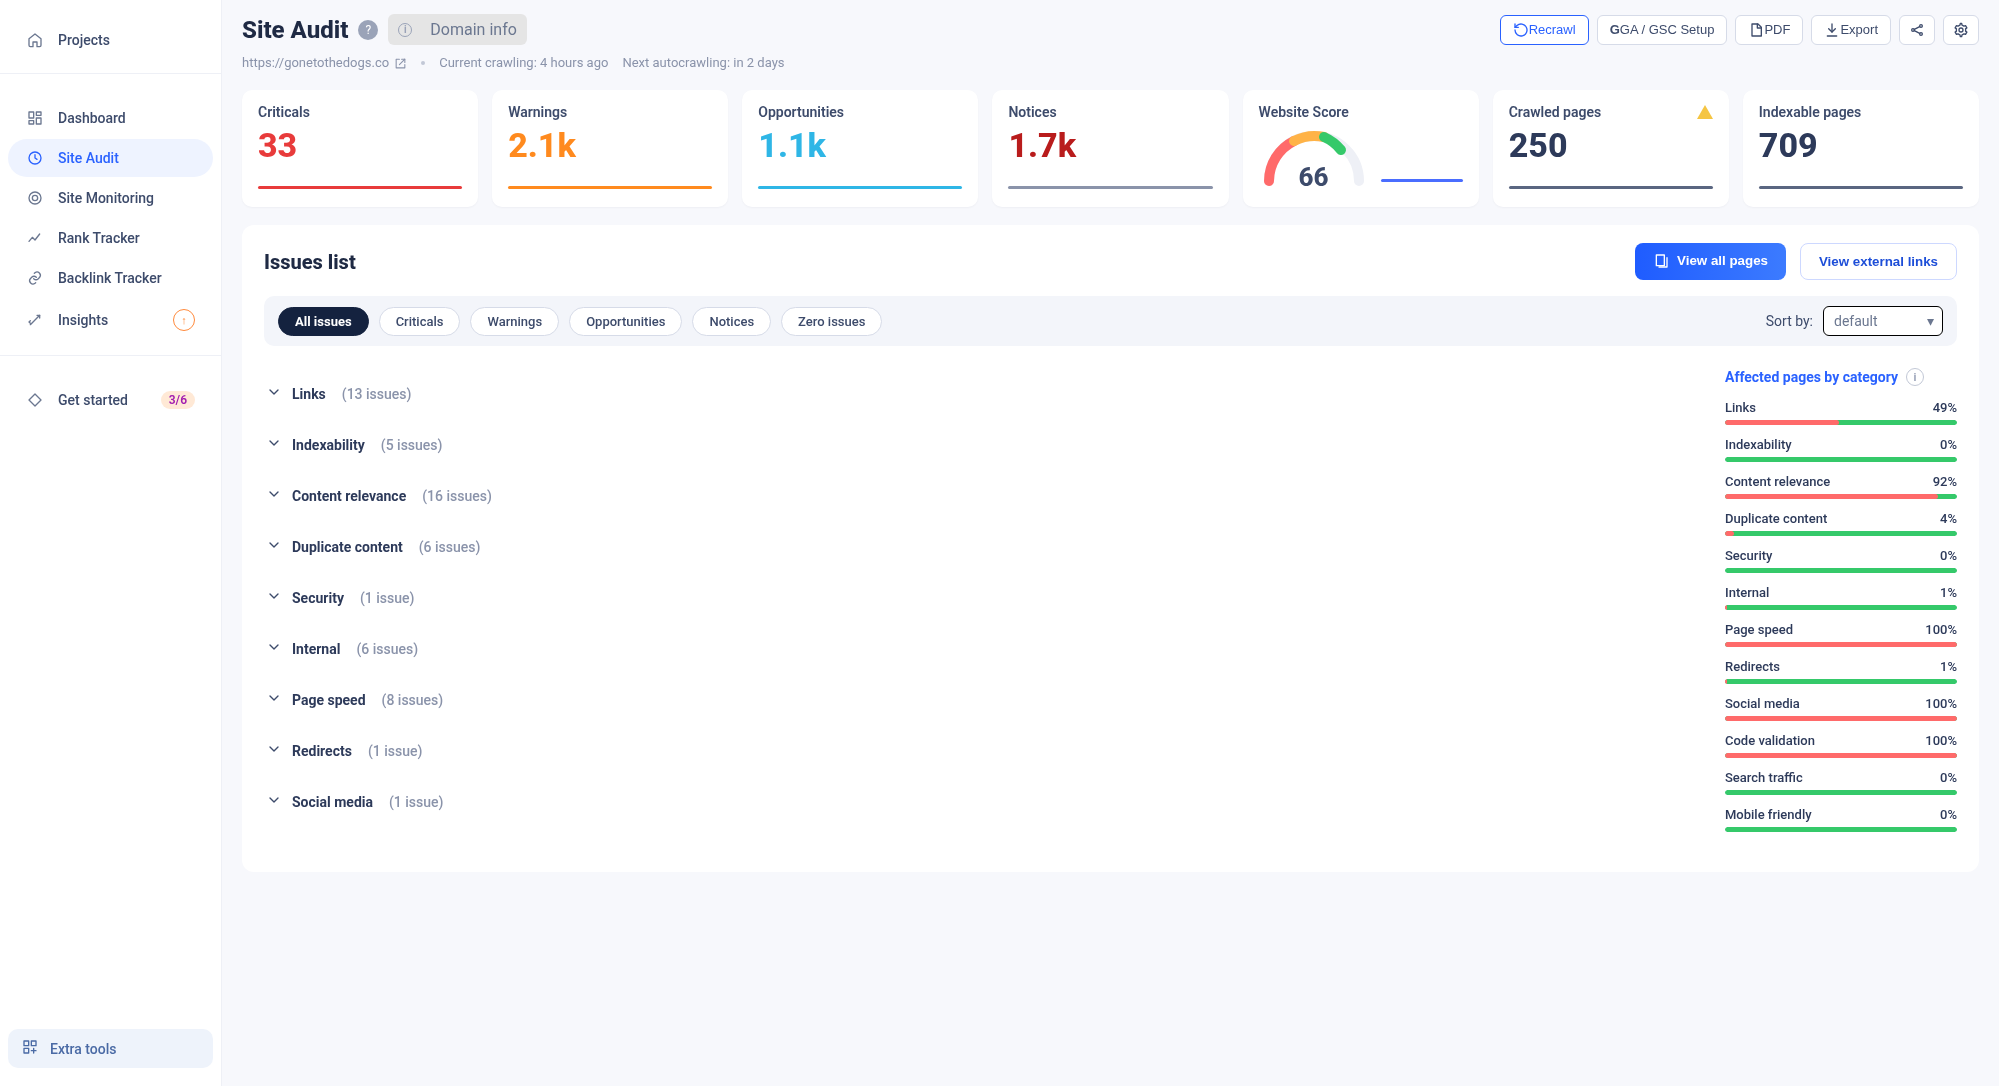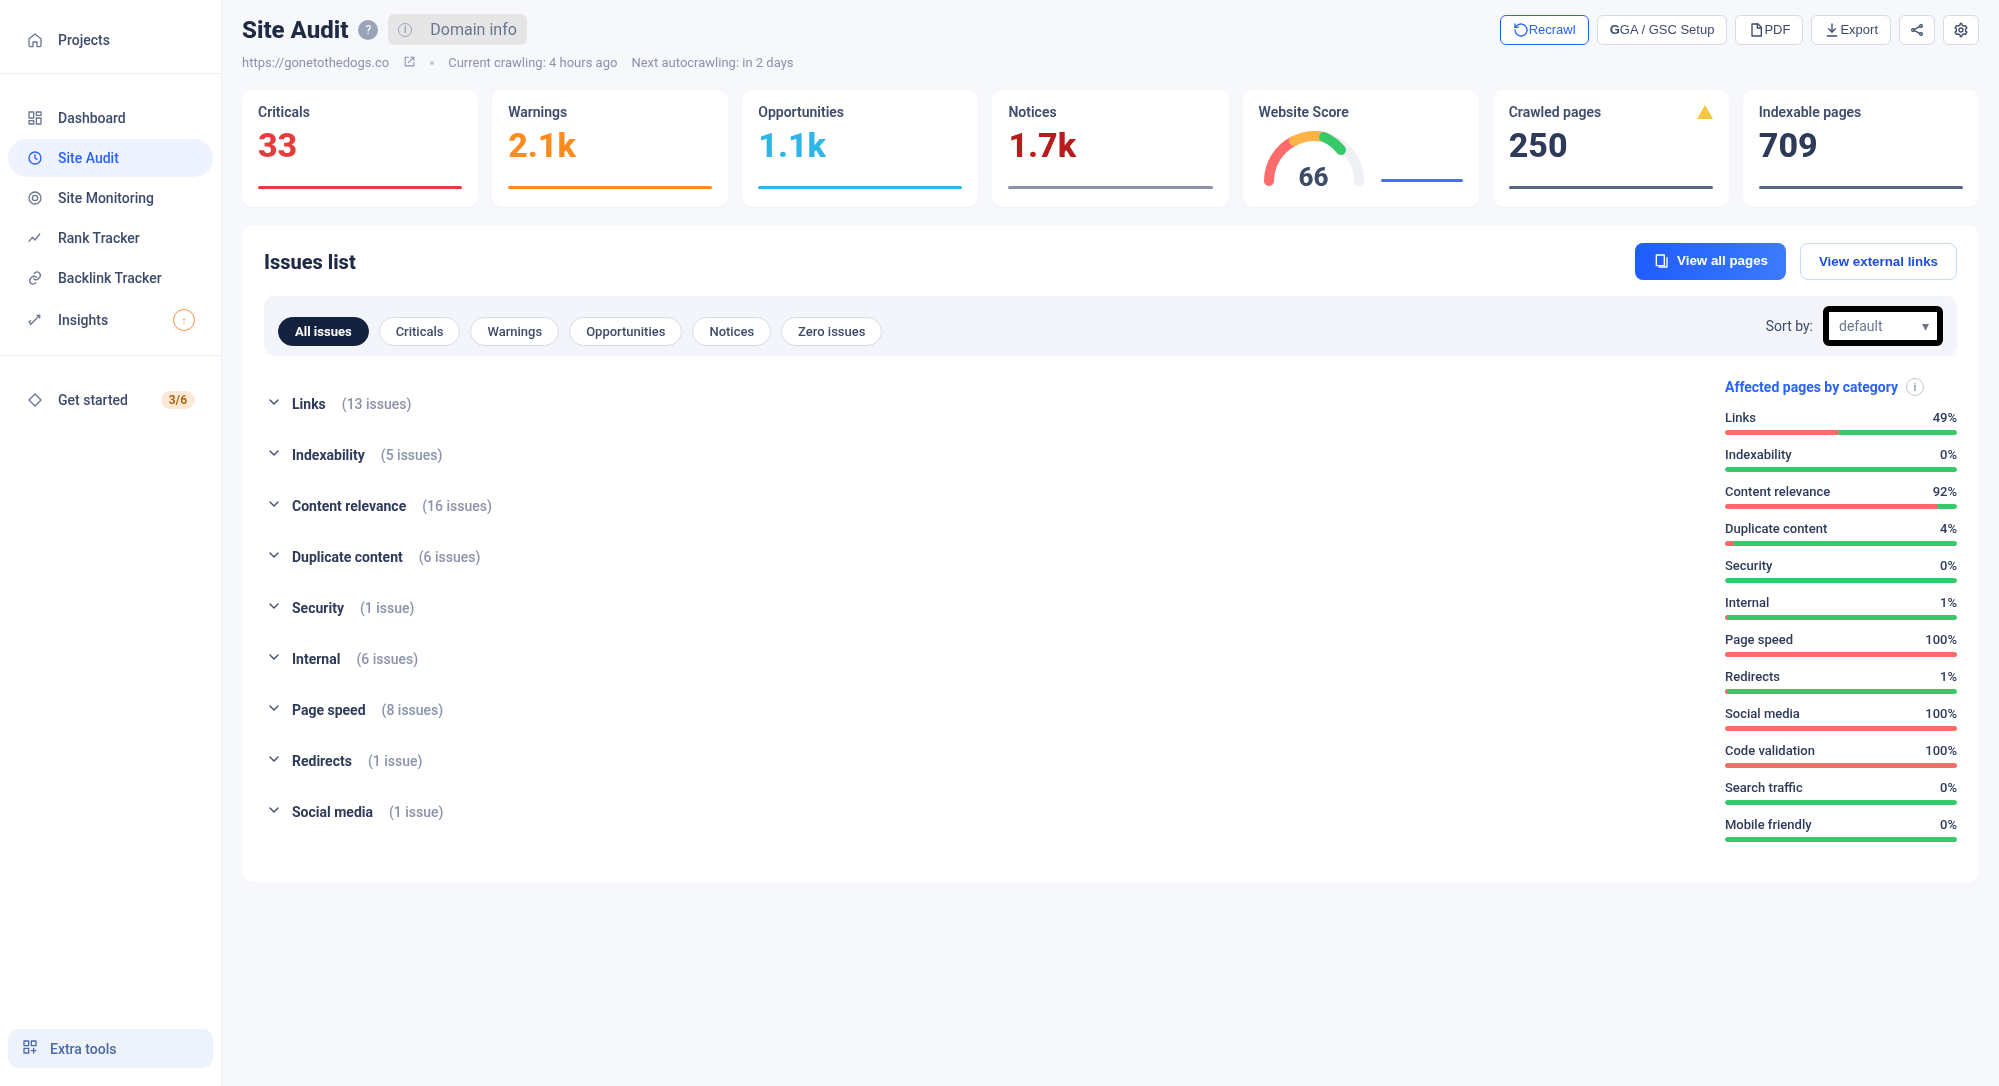--- a/index.html
+++ b/index.html
@@ -31,21 +31,21 @@
   color: #3d4b6b;
   cursor: pointer;
   font-weight: 500;
 }
 .side-item .icon { width: 18px; height: 18px; display:flex; align-items:center; justify-content:center; color:#6b7790;}
 .side-item.active { background: #eef3ff; color:#2a62ff; }
 .side-item.active .icon { color:#2a62ff; }
 .side-item .badge-pill {
   margin-left: auto;
   background: #ffe9d6;
-  color: #a16207;
+  color: #a21caf;
   font-size: 12px;
   padding: 2px 8px;
   border-radius: 10px;
   font-weight:600;
 }
 .side-item .upd-circle {
   margin-left:auto;
   width:22px;height:22px;border:1.5px solid #ff8a3c;border-radius:50%;
   display:flex;align-items:center;justify-content:center;color:#ff8a3c;font-size:11px;
 }
@@ -72,21 +72,21 @@
 .btn {
   display:flex;align-items:center;
   border:1px solid #d6dbe8;background:#fff;color:#3d4b6b;border-radius:6px;
   padding:6px 12px;font-size:13px;cursor:pointer;font-weight:500;
 }
 .btn.primary { border-color:#2a62ff; color:#2a62ff;}
 .btn.icon-only { padding:6px 9px;}
 
 
 .subheader { display:flex; align-items:center; gap:14px; color:#8a93aa; margin-top:10px; font-size:13px;}
-.subheader a { color:#8a93aa; text-decoration:none; display:flex;align-items:flex-start;gap:14px;}
+.subheader a { color:#8a93aa; text-decoration:none; display:flex;align-items:flex-end;gap:5px;}
 .dot-sep { width:4px;height:4px;background:#c2c8d6;border-radius:50%;}
 
 
 .cards { display:flex; gap:14px; margin-top:20px; }
 .card {
   background:#fff;border-radius:10px;padding:14px 16px 18px;flex:1;min-width:0;
   box-shadow: 0 1px 2px rgba(20,30,60,.04);
 }
 .card .label { color:#3d4b6b; font-weight:600; font-size:14px;}
 .card .big { font-size:34px; font-weight:800; margin-top:8px; line-height:1;}
@@ -121,21 +121,21 @@
   background:#f3f5fa;border-radius:10px;padding:10px 14px;margin-top:16px;
   display:flex;align-items:flex-end;gap:10px;
 }
 .pill {
   border:1px solid #d6dbe8;background:#fff;color:#3d4b6b;border-radius:20px;
   padding:6px 16px;font-size:13px;cursor:pointer;font-weight:500;
 }
 .pill.active{ background:#14223f;color:#fff;border-color:#14223f;font-weight:700;}
 .sort-wrap{margin-left:auto;display:flex;align-items:center;gap:10px;color:#3d4b6b;}
 .select{
-  border:6px solid #000000;border-radius:6px;background:#fff;padding:6px 30px 6px 10px;color:#6b7790;
+  border:1px solid #000000;border-radius:6px;background:#fff;padding:6px 30px 6px 10px;color:#6b7790;
   position:relative; min-width:120px; cursor:pointer;
 }
 .select .chev{position:absolute;right:8px;top:50%;transform:translateY(-50%);color:#6b7790;}
 
 
 .content-row{display:flex;gap:40px;margin-top:22px;}
 .issue-list{flex:1;}
 .issue-row{display:flex;align-items:center;gap:10px;padding:16px 2px;cursor:pointer;}
 .chevd{color:#3d4b6b;}
 .issue-name{font-weight:700;color:#2d3a5a;}

